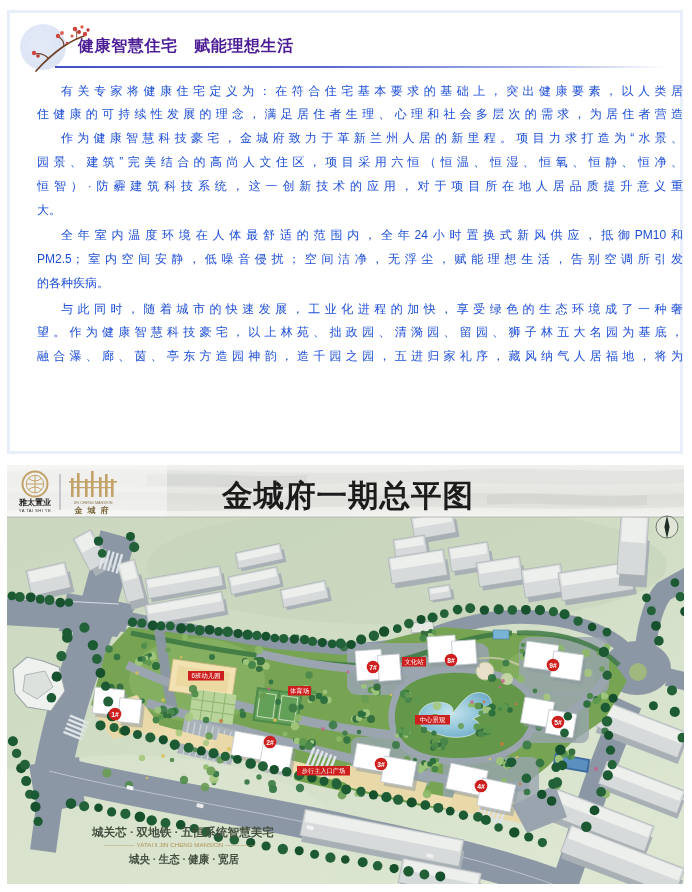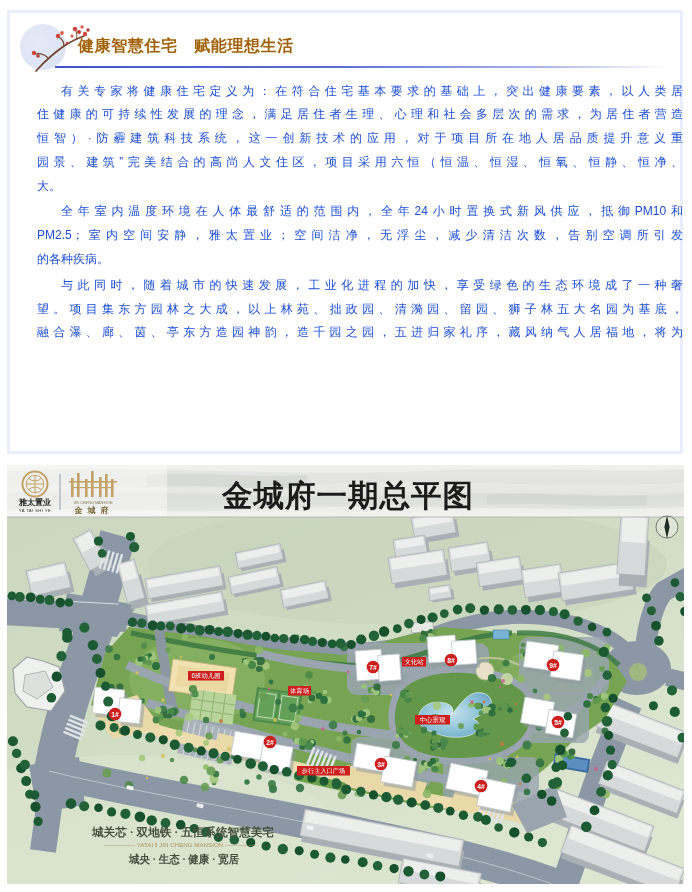--- a/index.html
+++ b/index.html
@@ -1,18 +1,18 @@
 <!DOCTYPE html>
 <html><head><meta charset="utf-8">
 <style>
 html,body{margin:0;padding:0}
 body{width:692px;height:892px;background:#ffffff;font-family:"Liberation Sans",sans-serif;position:relative;overflow:hidden}
 .card{position:absolute;left:7px;top:10px;width:670px;height:438px;border:3px solid #e8eefa;background:#fff}
 .hcirc{position:absolute;left:10px;top:11px;width:46px;height:46px;border-radius:50%;background:radial-gradient(circle at 40% 40%,#e4eaf7,#d9e1f3)}
-.htitle{position:absolute;left:68px;top:24px;font-size:16px;line-height:17px;color:#a16207;font-weight:bold;letter-spacing:0.6px}
+.htitle{position:absolute;left:68px;top:24px;font-size:16px;line-height:17px;color:#4c1d95;font-weight:bold;letter-spacing:0.6px}
 .hline{position:absolute;left:45px;top:53px;width:612px;height:2px;background:linear-gradient(to right,#4254c5 0%,#5a6cd0 45%,#aab6ea 80%,rgba(255,255,255,0) 100%)}
 .txt{position:absolute;left:27px;top:66.6px;width:646px;font-size:12px;color:#1d4ed8}
 .txt div{line-height:23.8px;white-space:nowrap}
 .txt .pe{margin-bottom:1.9px}
 .txt .j,.txt .ji{text-align:justify;text-align-last:justify;white-space:normal}
 .txt .ji{text-indent:2em}
 </style></head>
 <body>
 <div class="card">
  <div class="hcirc"></div>
@@ -31,28 +31,29 @@
       <circle cx="65" cy="14" r="2.2" fill="#cf4840"></circle>
   <circle cx="68" cy="10" r="1.7" fill="#b93a34"></circle>
       <circle cx="47" cy="23" r="1.3" fill="#cf4840"></circle>
   <circle cx="52" cy="16" r="1.5" fill="#d85548"></circle>
  </svg>
  <div class="htitle">健康智慧住宅　赋能理想生活</div>
  <div class="hline"></div>
  <div class="txt">
 <div class="ji">有关专家将健康住宅定义为：在符合住宅基本要求的基础上，突出健康要素，以人类居</div>
 <div class="j">住健康的可持续性发展的理念，满足居住者生理、心理和社会多层次的需求，为居住者营造</div>
+<div class="ji">作为健康智慧科技豪宅，金城府致力于革新兰州人居的新里程。项目力求打造为“水景、</div>
+<div class="j">园景、建筑”完美结合的高尚人文住区，项目采用六恒（恒温、恒湿、恒氧、恒静、恒净、</div>
 <div class="j">恒智）·防霾建筑科技系统，这一创新技术的应用，对于项目所在地人居品质提升意义重</div>
-<div class="j">园景、建筑”完美结合的高尚人文住区，项目采用六恒（恒温、恒湿、恒氧、恒静、恒净、</div>
 <div class="pe">大。</div>
 <div class="ji">全年室内温度环境在人体最舒适的范围内，全年24小时置换式新风供应，抵御PM10和</div>
-<div class="j">PM2.5；室内空间安静，雅太置业；空间洁净，无浮尘，减少清洁次数，告别空调所引发</div>
+<div class="j">PM2.5；室内空间安静，低噪音侵扰；空间洁净，无浮尘，赋能理想生活，告别空调所引发</div>
 <div class="pe">的各种疾病。</div>
 <div class="ji">与此同时，随着城市的快速发展，工业化进程的加快，享受绿色的生态环境成了一种奢</div>
-<div class="j">望。项目集东方园林之大成，以上林苑、拙政园、清漪园、留园、狮子林五大名园为基底，</div>
+<div class="j">望。作为健康智慧科技豪宅，以上林苑、拙政园、清漪园、留园、狮子林五大名园为基底，</div>
 <div class="j">融合瀑、廊、茵、亭东方造园神韵，造千园之园，五进归家礼序，藏风纳气人居福地，将为</div>
  </div>
 </div>
 <svg width="677" height="419" viewBox="0 0 677 419" style="position:absolute;left:7px;top:465px">
 <defs>
 <linearGradient id="bgg" x1="0" y1="0" x2="0.7" y2="1">
  <stop offset="0" stop-color="#c9d6bd"></stop>
         <stop offset="0.55" stop-color="#d2ddc6"></stop>
         <stop offset="1" stop-color="#dce6d1"></stop>
 </linearGradient>

